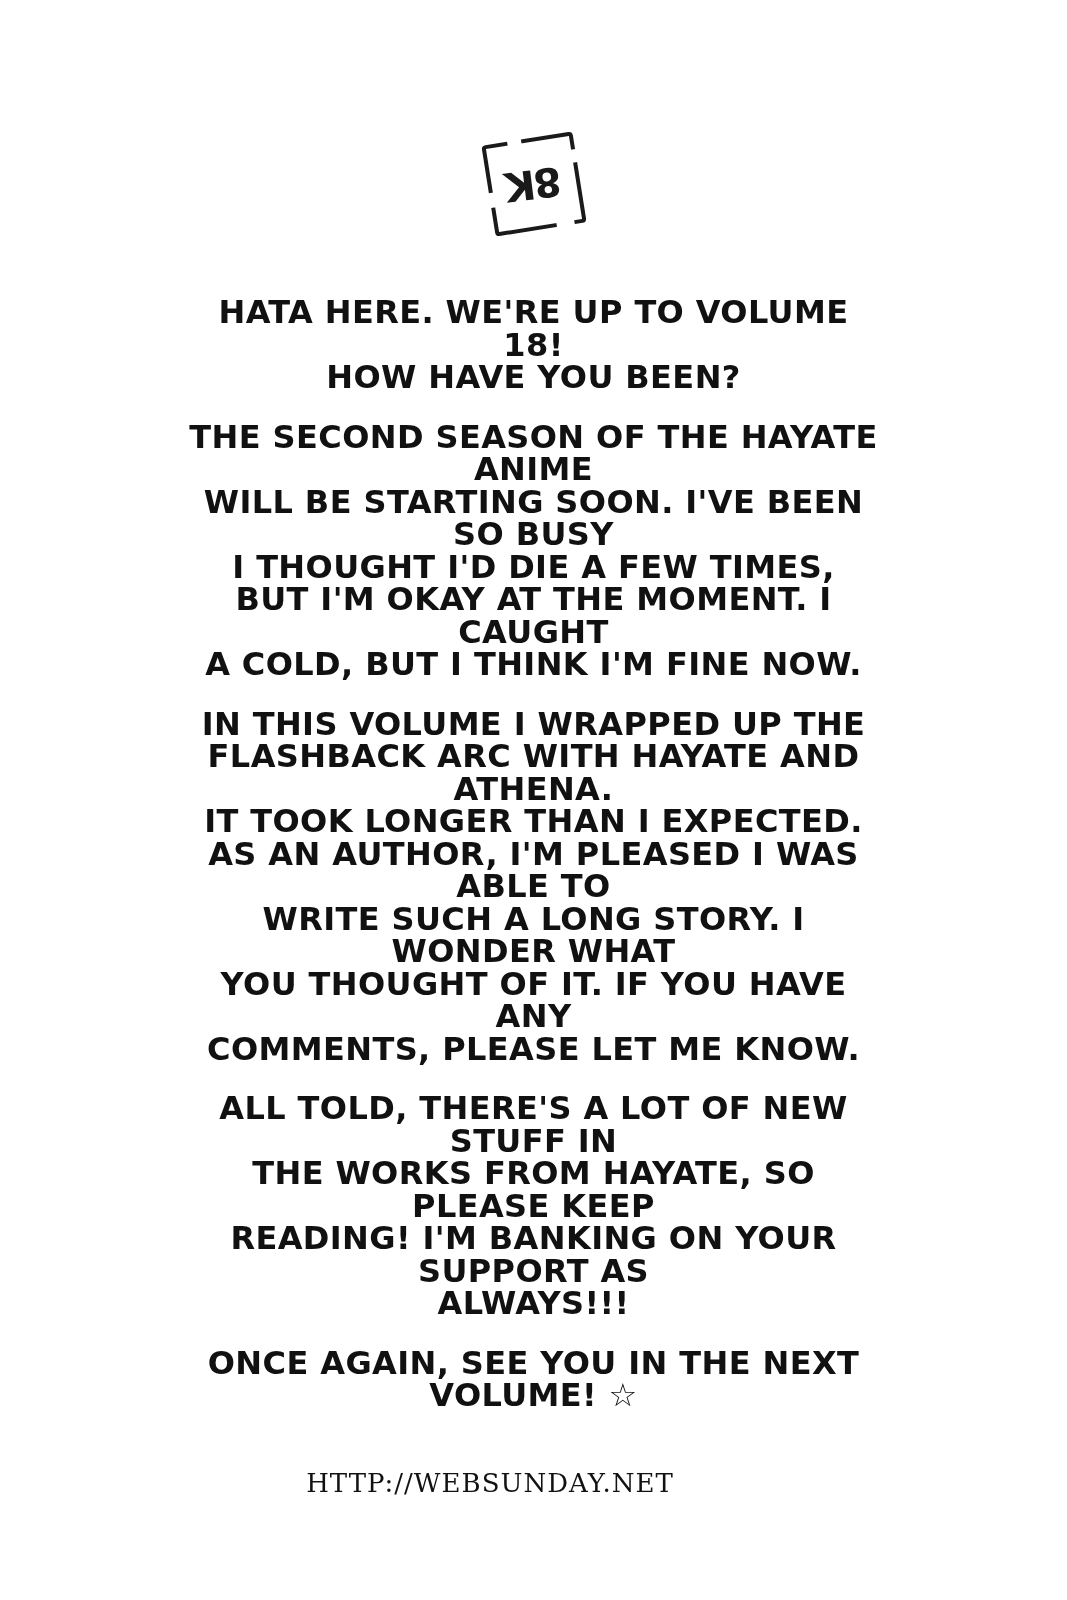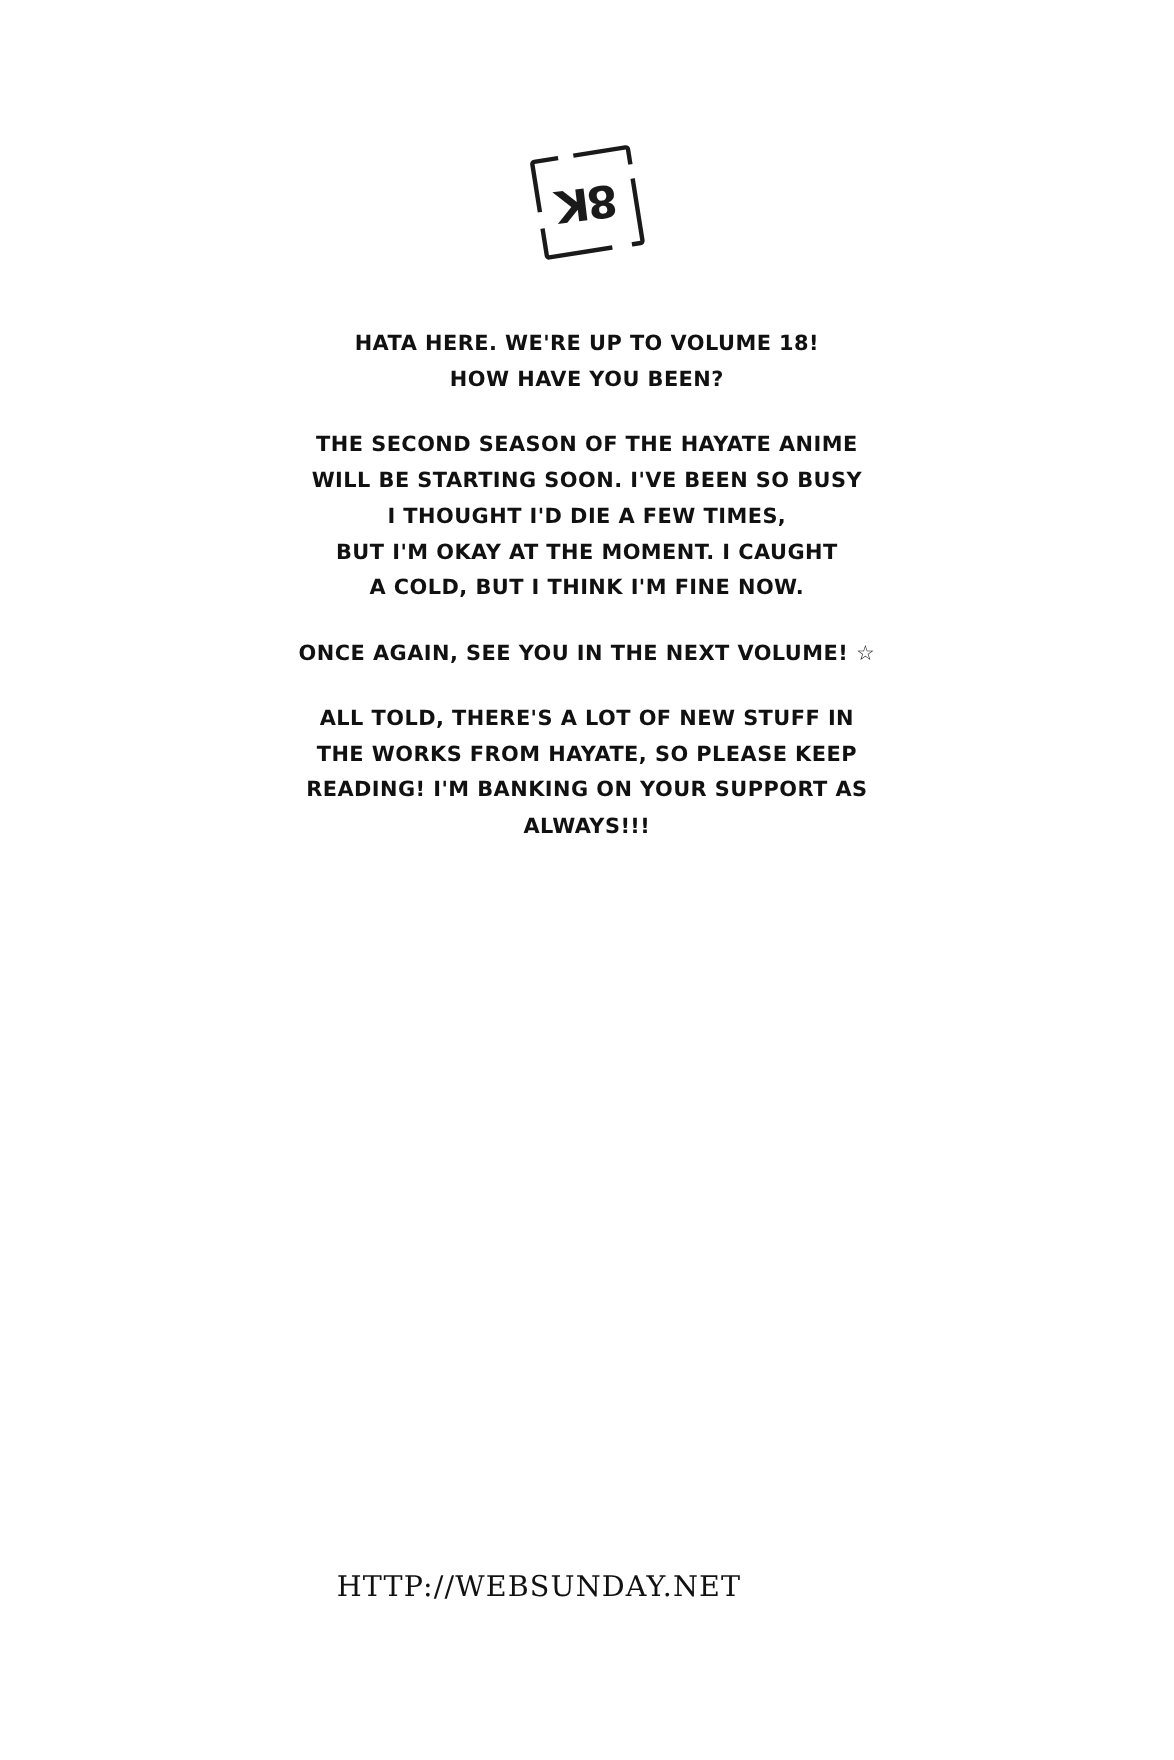--- a/index.html
+++ b/index.html
@@ -83,37 +83,37 @@
     left: 0;
     top: 296px;
     width: 1067px;
     text-align: center;
   }
   .para {
     margin: 0 auto;
     width: 700px;
     font-family: "DejaVu Sans", sans-serif;
     font-weight: bold;
-    font-size: 19px;
+    font-size: 32px;
     line-height: 32.5px;
     letter-spacing: 0.4px;
     color: #111111;
     text-align: center;
     white-space: pre-line;
   }
   .para + .para {
     margin-top: 27px;
   }
   .para .it {
   }
 
   .footer {
     position: absolute;
     left: 0;
-    top: 1428px;
+    top: 1468px;
     width: 980px;
     text-align: center;
     font-family: "DejaVu Serif", serif;
     font-size: 26px;
     letter-spacing: 1px;
     color: #111111;
   }
 </style>
 </head>
 <body>
@@ -132,22 +132,29 @@
   </div>
 
   <div class="copy">
     <p class="para">HATA HERE. WE'RE UP TO VOLUME 18!
 HOW HAVE YOU BEEN?</p>
     <p class="para">THE SECOND SEASON OF THE <span class="it">HAYATE</span> ANIME
 WILL BE STARTING SOON. I'VE BEEN SO BUSY
 I THOUGHT I'D DIE A FEW TIMES,
 BUT I'M OKAY AT THE MOMENT. I CAUGHT
 A COLD, BUT I THINK I'M FINE NOW.</p>
-    <p class="para">ONCE AGAIN, SEE YOU IN THE NEXT VOLUME! ☆</p>
+    <p class="para">IN THIS VOLUME I WRAPPED UP THE
+FLASHBACK ARC WITH HAYATE AND ATHENA.
+IT TOOK LONGER THAN I EXPECTED.
+AS AN AUTHOR, I'M PLEASED I WAS ABLE TO
+WRITE SUCH A LONG STORY. I WONDER WHAT
+YOU THOUGHT OF IT. IF YOU HAVE ANY
+COMMENTS, PLEASE LET ME KNOW.</p>
     <p class="para">ALL TOLD, THERE'S A LOT OF NEW STUFF IN
 THE WORKS FROM <span class="it">HAYATE</span>, SO PLEASE KEEP
 READING! I'M BANKING ON YOUR SUPPORT AS
 ALWAYS!!!</p>
+    <p class="para">ONCE AGAIN, SEE YOU IN THE NEXT VOLUME! ☆</p>
   </div>
 
   <div class="footer">HTTP://WEBSUNDAY.NET</div>
 
 </div>
 
 </body></html>

